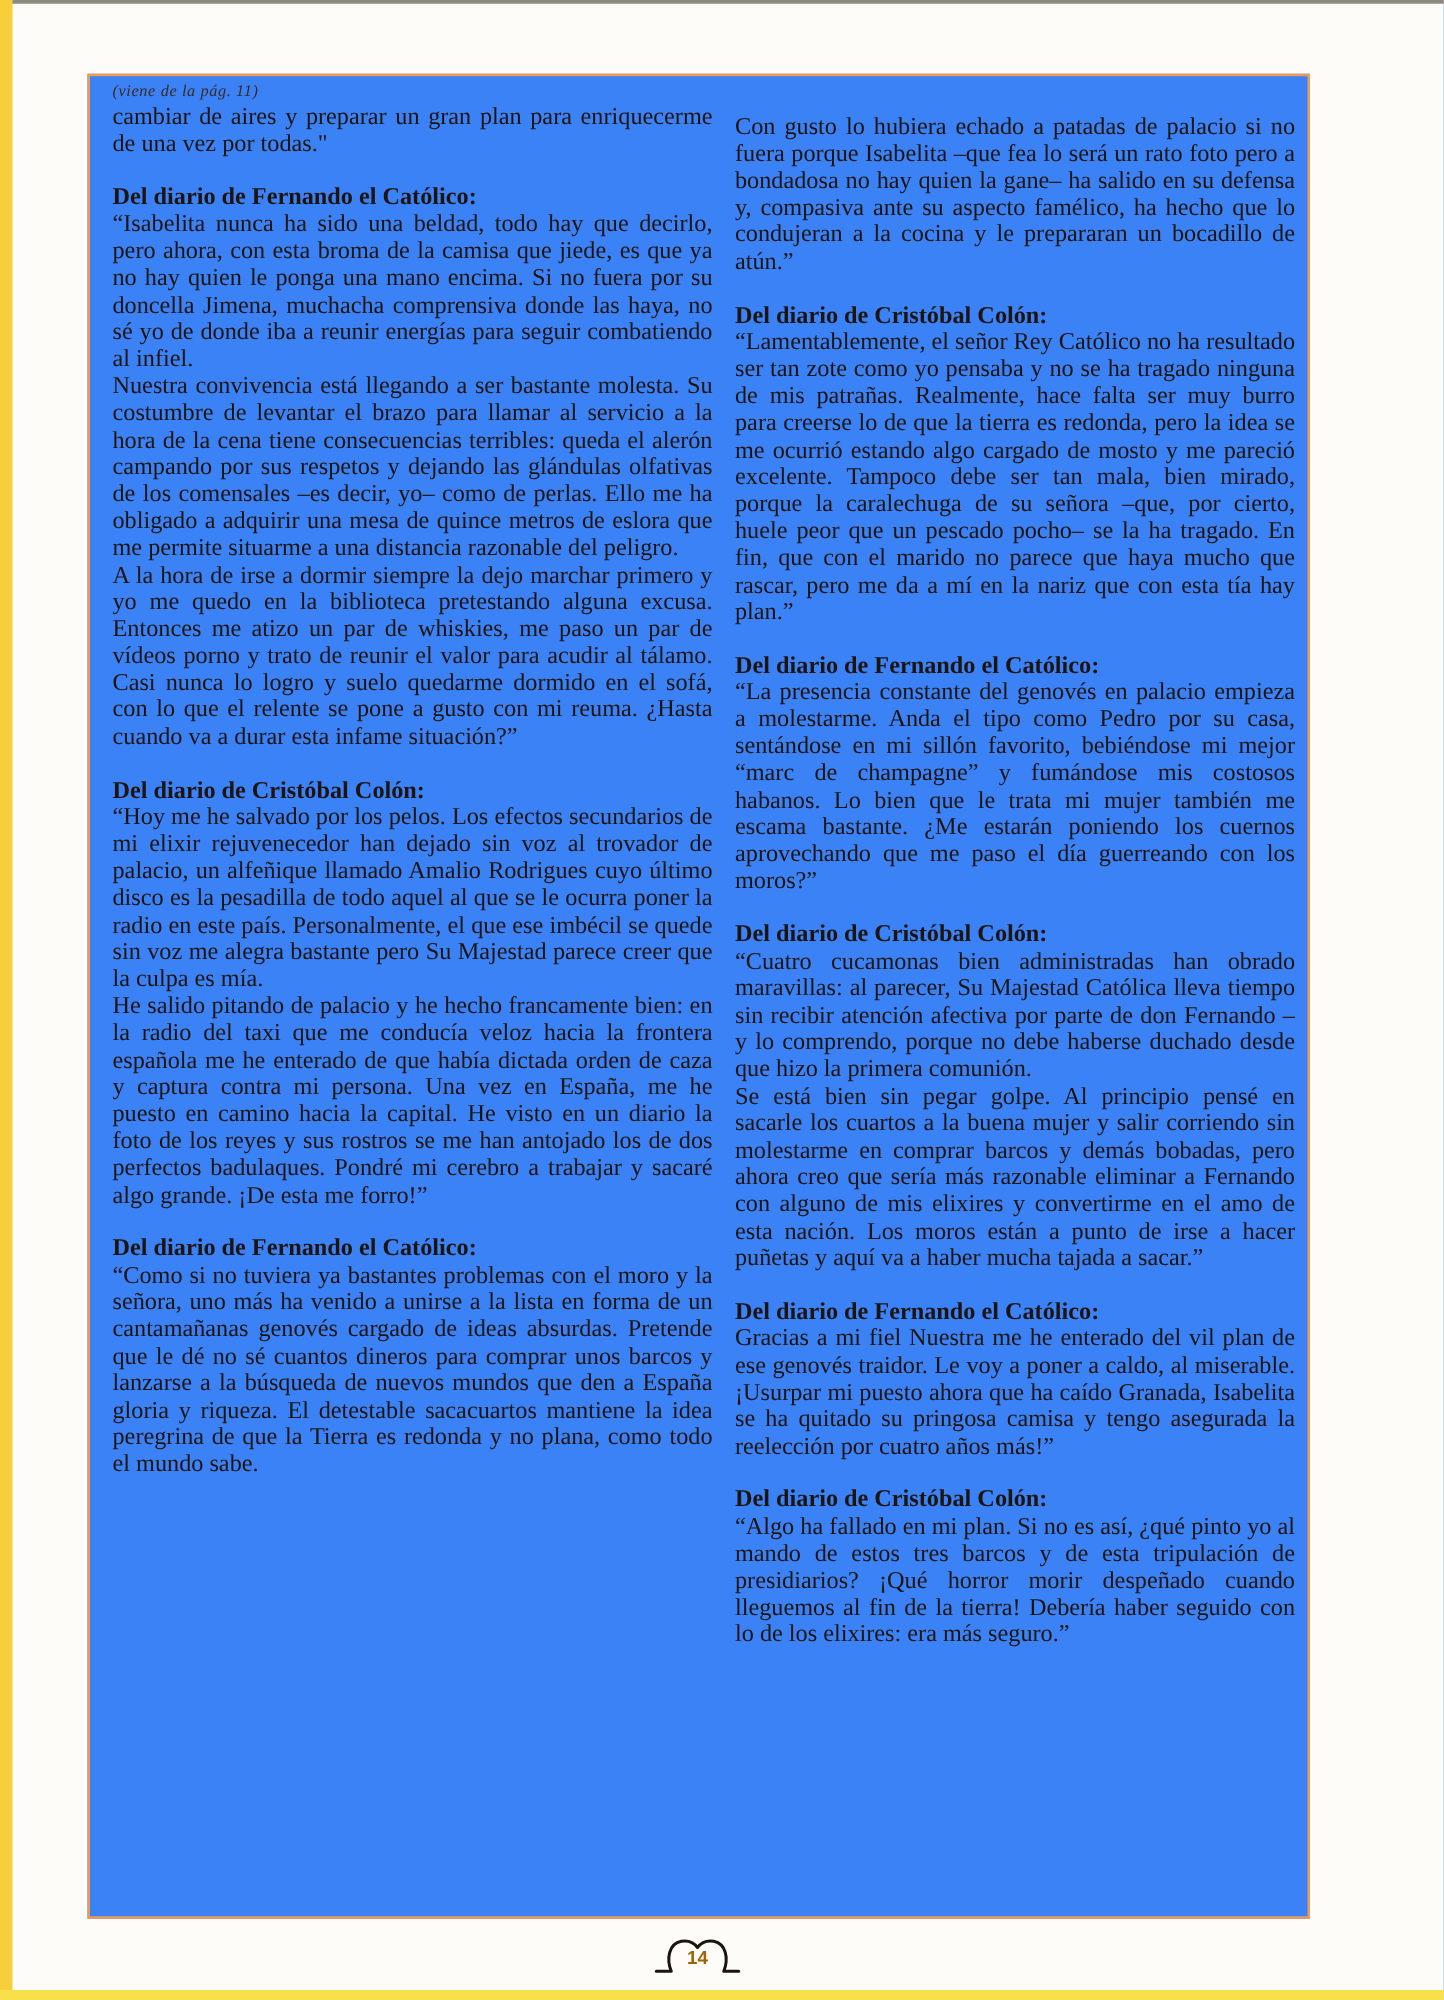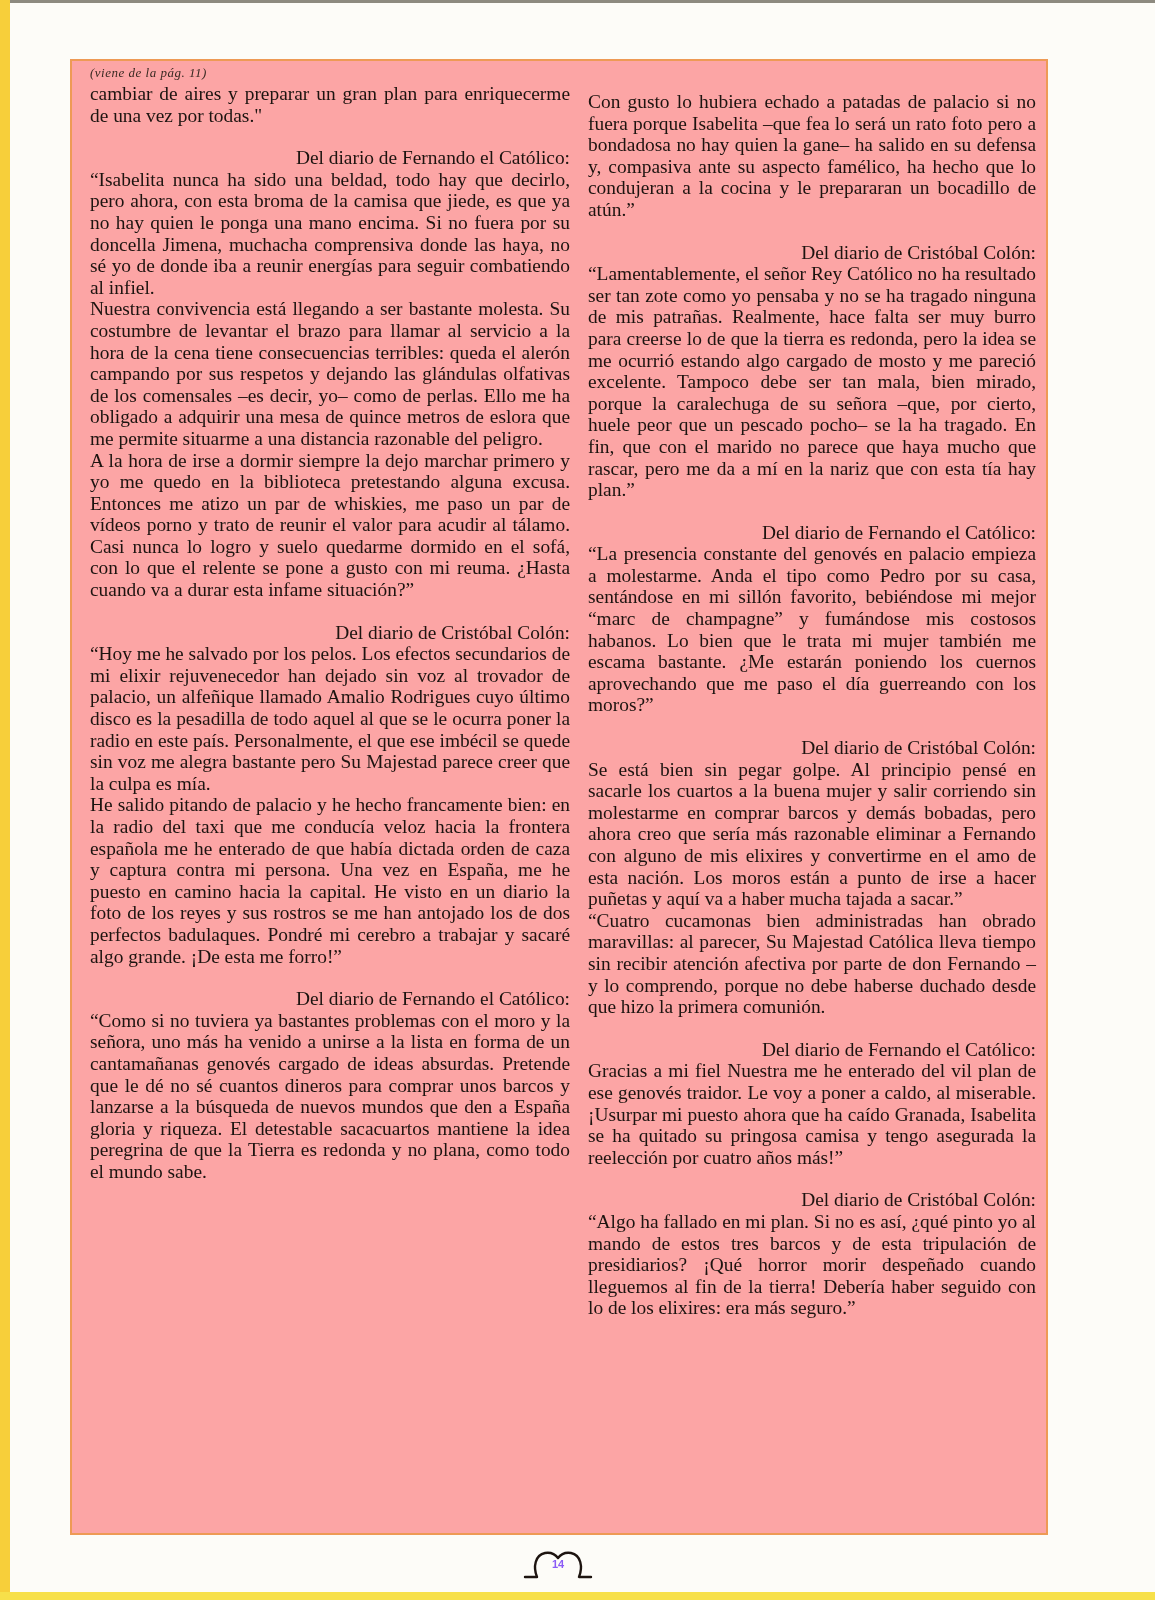--- a/index.html
+++ b/index.html
@@ -8,42 +8,42 @@
       background: #fdfcf8;
       font-family: "Liberation Serif", "DejaVu Serif", serif;
       color: #1d1410;
     }
     .top-edge { position: absolute; left: 0; top: 0; width: 1155px; height: 3px; background: #8d8a80; }
     .left-edge { position: absolute; left: 0; top: 0; width: 10px; height: 1600px; background: #f7cf3a; }
     .bottom-edge { position: absolute; left: 0; bottom: 0; width: 1155px; height: 8px; background: #f7e04a; }
 
     .panel {
       position: absolute; left: 70px; top: 59px; width: 978px; height: 1476px;
-      background: #fca5a5;
+      background: #3b82f6;
       border: 2px solid #ee9a55;
       box-sizing: border-box;
     }
     .panel-inner { position: absolute; inset: 0; }
 
     .col { position: absolute; top: 0; font-size: 19.4px; line-height: 21.6px; text-align: justify; }
     .col-left { left: 18px; width: 480px; top: 4px; }
     .col-right { left: 516px; width: 448px; top: 30px; }
 
     .continued { font-style: italic; font-size: 13px; line-height: 16px; color: #3a2a22; margin: 0 0 2px 0; letter-spacing: 0.5px; }
-    .heading { font-weight: normal; margin: 21px 0 0 0; text-align: right; }
+    .heading { font-weight: bold; margin: 21px 0 0 0; text-align: left; }
     .para { margin: 0; font-family: Liberation Serif, serif; }
     .first-block .para:first-child { margin-top: 0; }
 
     .page-number-wrap {
       position: absolute; left: 523px; top: 1543px; width: 70px; height: 40px;
     }
     .page-number-wrap svg { position: absolute; left: 0; top: 0; }
     .page-number {
       position: absolute; left: 0; top: 15px; width: 70px; text-align: center;
-      font-family: "Liberation Sans", "DejaVu Sans", sans-serif; font-weight: bold; font-size: 11px; color: #8b5cf6;
+      font-family: "Liberation Sans", "DejaVu Sans", sans-serif; font-weight: bold; font-size: 15px; color: #a16207;
     }
   </style>
 </head>
 <body>
 
 <div class="top-edge"></div>
 <div class="left-edge"></div>
 <div class="bottom-edge"></div>
 
 <div class="panel">
@@ -84,22 +84,22 @@
         <p class="para">“Lamentablemente, el señor Rey Católico no ha resultado ser tan zote como yo pensaba y no se ha tragado ninguna de mis patrañas. Realmente, hace falta ser muy burro para creerse lo de que la tierra es redonda, pero la idea se me ocurrió estando algo cargado de mosto y me pareció excelente. Tampoco debe ser tan mala, bien mirado, porque la caralechuga de su señora –que, por cierto, huele peor que un pescado pocho– se la ha tragado. En fin, que con el marido no parece que haya mucho que rascar, pero me da a mí en la nariz que con esta tía hay plan.”</p>
       </div>
 
       <div>
         <p class="heading">Del diario de Fernando el Católico:</p>
         <p class="para">“La presencia constante del genovés en palacio empieza a molestarme. Anda el tipo como Pedro por su casa, sentándose en mi sillón favorito, bebiéndose mi mejor “marc de champagne” y fumándose mis costosos habanos. Lo bien que le trata mi mujer también me escama bastante. ¿Me estarán poniendo los cuernos aprovechando que me paso el día guerreando con los moros?”</p>
       </div>
 
       <div>
         <p class="heading">Del diario de Cristóbal Colón:</p>
+        <p class="para">“Cuatro cucamonas bien administradas han obrado maravillas: al parecer, Su Majestad Católica lleva tiempo sin recibir atención afectiva por parte de don Fernando –y lo comprendo, porque no debe haberse duchado desde que hizo la primera comunión.</p>
         <p class="para">Se está bien sin pegar golpe. Al principio pensé en sacarle los cuartos a la buena mujer y salir corriendo sin molestarme en comprar barcos y demás bobadas, pero ahora creo que sería más razonable eliminar a Fernando con alguno de mis elixires y convertirme en el amo de esta nación. Los moros están a punto de irse a hacer puñetas y aquí va a haber mucha tajada a sacar.”</p>
-        <p class="para">“Cuatro cucamonas bien administradas han obrado maravillas: al parecer, Su Majestad Católica lleva tiempo sin recibir atención afectiva por parte de don Fernando –y lo comprendo, porque no debe haberse duchado desde que hizo la primera comunión.</p>
       </div>
 
       <div>
         <p class="heading">Del diario de Fernando el Católico:</p>
         <p class="para">Gracias a mi fiel Nuestra me he enterado del vil plan de ese genovés traidor. Le voy a poner a caldo, al miserable. ¡Usurpar mi puesto ahora que ha caído Granada, Isabelita se ha quitado su pringosa camisa y tengo asegurada la reelección por cuatro años más!”</p>
       </div>
 
       <div>
         <p class="heading">Del diario de Cristóbal Colón:</p>
         <p class="para">“Algo ha fallado en mi plan. Si no es así, ¿qué pinto yo al mando de estos tres barcos y de esta tripulación de presidiarios? ¡Qué horror morir despeñado cuando lleguemos al fin de la tierra! Debería haber seguido con lo de los elixires: era más seguro.”</p>

